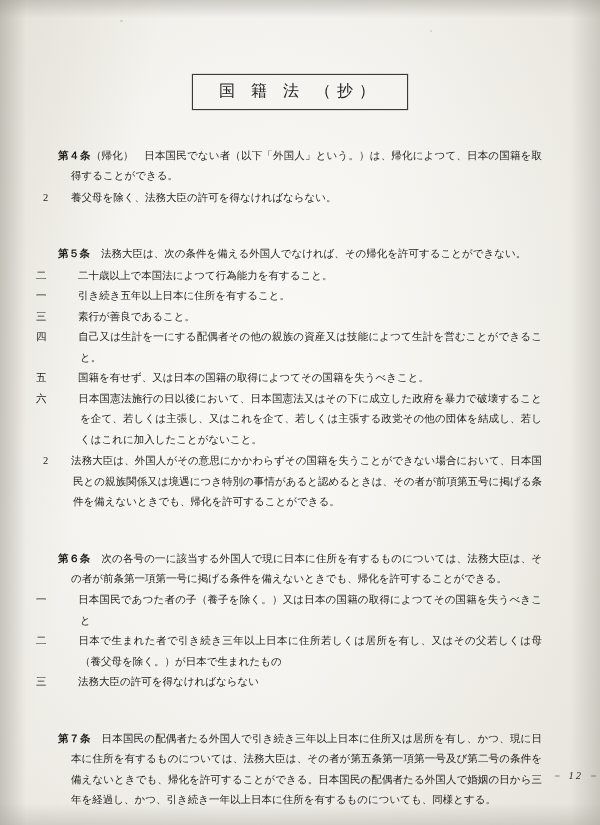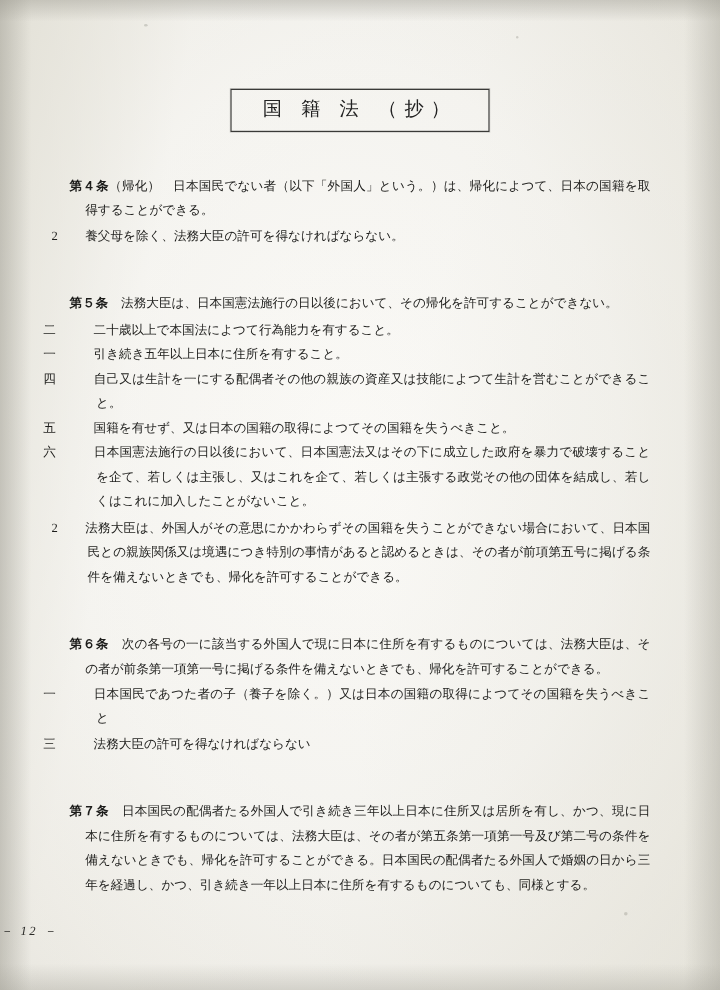--- a/index.html
+++ b/index.html
@@ -119,21 +119,21 @@
   .sub-para {
     margin-top: 1px;
   }
 
   
   .page-number {
     position: absolute;
     left: 0;
     right: 0;
     bottom: 42px;
-    text-align: left;
+    text-align: right;
     font-size: 10.5px;
     color: #2b2b28;
     letter-spacing: 2px;
     z-index: 2;
     font-style: italic;
   }
   .speck {
     position: absolute;
     background: rgba(120,118,108,0.28);
     border-radius: 50%;
@@ -165,28 +165,31 @@
       <p class="para hang">
         <span class="art-label">第４条</span><span>（帰化）</span>　<span>日本国民でない者（以下「外国人」という。）は、帰化によつて、日本の国籍を取得することができる。</span>
       </p>
       <p class="para hang-num sub-para">
         <span class="num-marker">2</span><span>養父母を除く、法務大臣の許可を得なければならない。</span>
       </p>
     </div>
 
     <div class="article">
       <p class="para hang">
-        <span class="art-label">第５条</span>　<span>法務大臣は、日本国憲法施行の日以後において、その帰化を許可することができない。</span>
+        <span class="art-label">第５条</span>　<span>法務大臣は、次の条件を備える外国人でなければ、その帰化を許可することができない。</span>
       </p>
       <div class="items">
         <p class="para hang-item">
           <span class="item-marker">二</span><span>二十歳以上で本国法によつて行為能力を有すること。</span>
         </p>
         <p class="para hang-item">
           <span class="item-marker">一</span><span>引き続き五年以上日本に住所を有すること。</span>
+        </p>
+        <p class="para hang-item">
+          <span class="item-marker">三</span><span>素行が善良であること。</span>
         </p>
         <p class="para hang-item">
           <span class="item-marker">四</span><span>自己又は生計を一にする配偶者その他の親族の資産又は技能によつて生計を営むことができること。</span>
         </p>
         <p class="para hang-item">
           <span class="item-marker">五</span><span>国籍を有せず、又は日本の国籍の取得によつてその国籍を失うべきこと。</span>
         </p>
         <p class="para hang-item">
           <span class="item-marker">六</span><span>日本国憲法施行の日以後において、日本国憲法又はその下に成立した政府を暴力で破壊することを企て、若しくは主張し、又はこれを企て、若しくは主張する政党その他の団体を結成し、若しくはこれに加入したことがないこと。</span>
         </p>
@@ -198,20 +201,23 @@
 
     <div class="article">
       <p class="para hang">
         <span class="art-label">第６条</span>　<span>次の各号の一に該当する外国人で現に日本に住所を有するものについては、法務大臣は、その者が前条第一項第一号に掲げる条件を備えないときでも、帰化を許可することができる。</span>
       </p>
       <div class="items">
         <p class="para hang-item">
           <span class="item-marker">一</span><span>日本国民であつた者の子（養子を除く。）又は日本の国籍の取得によつてその国籍を失うべきこと</span>
         </p>
         <p class="para hang-item">
+          <span class="item-marker">二</span><span>日本で生まれた者で引き続き三年以上日本に住所若しくは居所を有し、又はその父若しくは母（養父母を除く。）が日本で生まれたもの</span>
+        </p>
+        <p class="para hang-item">
           <span class="item-marker">三</span><span>法務大臣の許可を得なければならない</span>
         </p>
       </div>
     </div>
 
     <div class="article">
       <p class="para hang">
         <span class="art-label">第７条</span>　<span>日本国民の配偶者たる外国人で引き続き三年以上日本に住所又は居所を有し、かつ、現に日本に住所を有するものについては、法務大臣は、その者が第五条第一項第一号及び第二号の条件を備えないときでも、帰化を許可することができる。日本国民の配偶者たる外国人で婚姻の日から三年を経過し、かつ、引き続き一年以上日本に住所を有するものについても、同様とする。</span>
       </p>
     </div>

